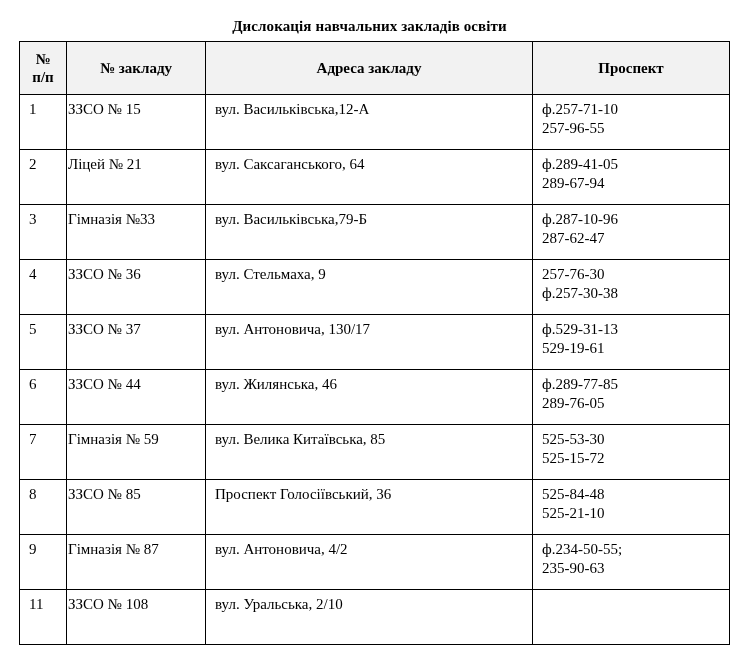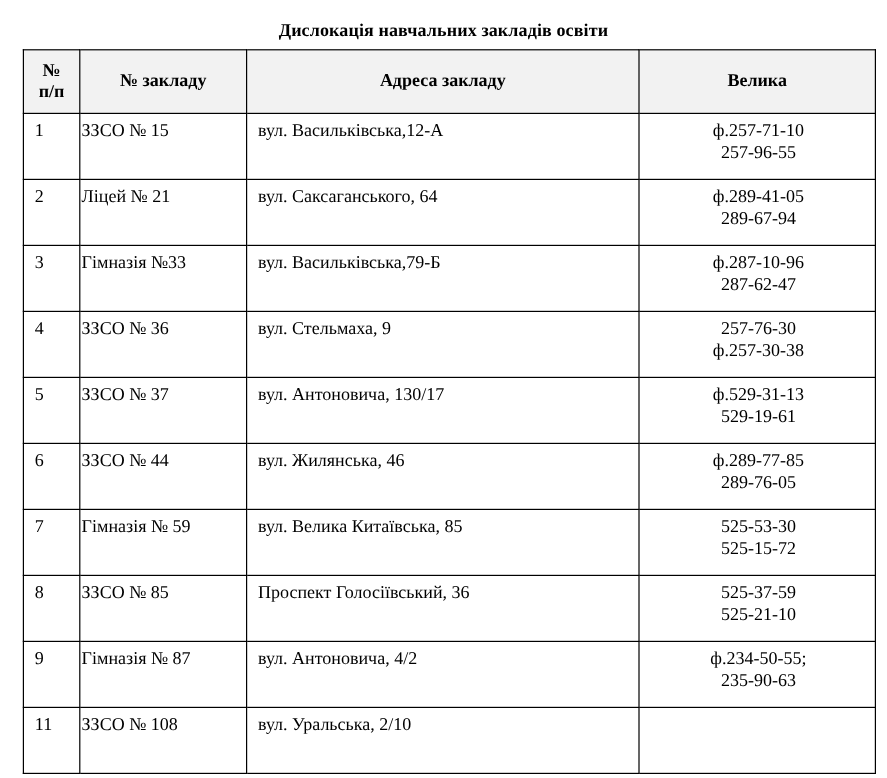--- a/index.html
+++ b/index.html
@@ -91,21 +91,20 @@
     padding-left: 1px;
     white-space: nowrap;
   }
 
   table.dislocation tbody td.cell-addr {
     padding-left: 9px;
   }
 
   table.dislocation tbody td.cell-phone {
     padding-left: 9px;
-    text-align: center;
   }
 
   .phone-line {
     display: block;
     white-space: nowrap;
   }
 </style>
 </head>
 <body>
 
@@ -122,21 +121,21 @@
         <col class="c-phone">
       </colgroup>
       <thead>
         <tr>
           <th class="th-num">
             <span>№</span><br>
             <span>п/п</span>
           </th>
           <th>№ закладу</th>
           <th>Адреса закладу</th>
-          <th>Велика</th>
+          <th>Проспект</th>
         </tr>
       </thead>
       <tbody id="table-body">
           <tr>
             <td class="cell-num">1</td>
             <td class="cell-inst">ЗЗСО № 15</td>
             <td class="cell-addr">вул. Васильківська,12-А</td>
             <td class="cell-phone">
               <span class="phone-line">ф.257-71-10</span>
               <span class="phone-line">257-96-55</span>
@@ -194,21 +193,21 @@
             <td class="cell-phone">
               <span class="phone-line">525-53-30</span>
               <span class="phone-line">525-15-72</span>
             </td>
           </tr>
           <tr>
             <td class="cell-num">8</td>
             <td class="cell-inst">ЗЗСО № 85</td>
             <td class="cell-addr">Проспект Голосіївський, 36</td>
             <td class="cell-phone">
-              <span class="phone-line">525-37-59</span>
+              <span class="phone-line">525-84-48</span>
               <span class="phone-line">525-21-10</span>
             </td>
           </tr>
           <tr>
             <td class="cell-num">9</td>
             <td class="cell-inst">Гімназія № 87</td>
             <td class="cell-addr">вул. Антоновича, 4/2</td>
             <td class="cell-phone">
               <span class="phone-line">ф.234-50-55;</span>
               <span class="phone-line">235-90-63</span>

